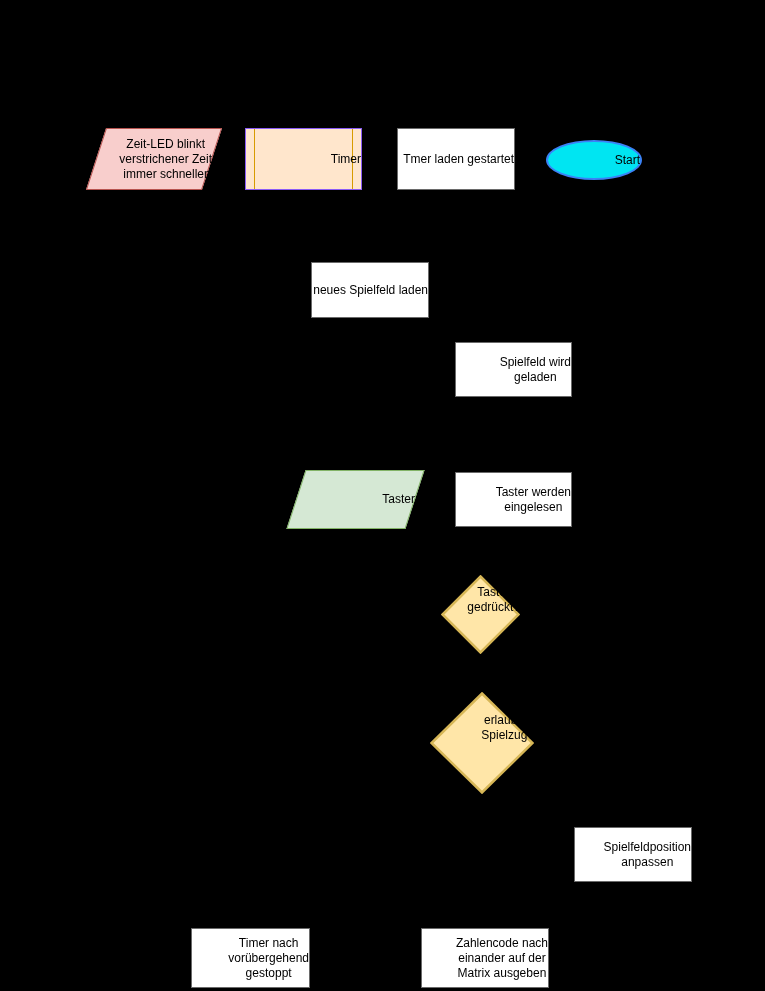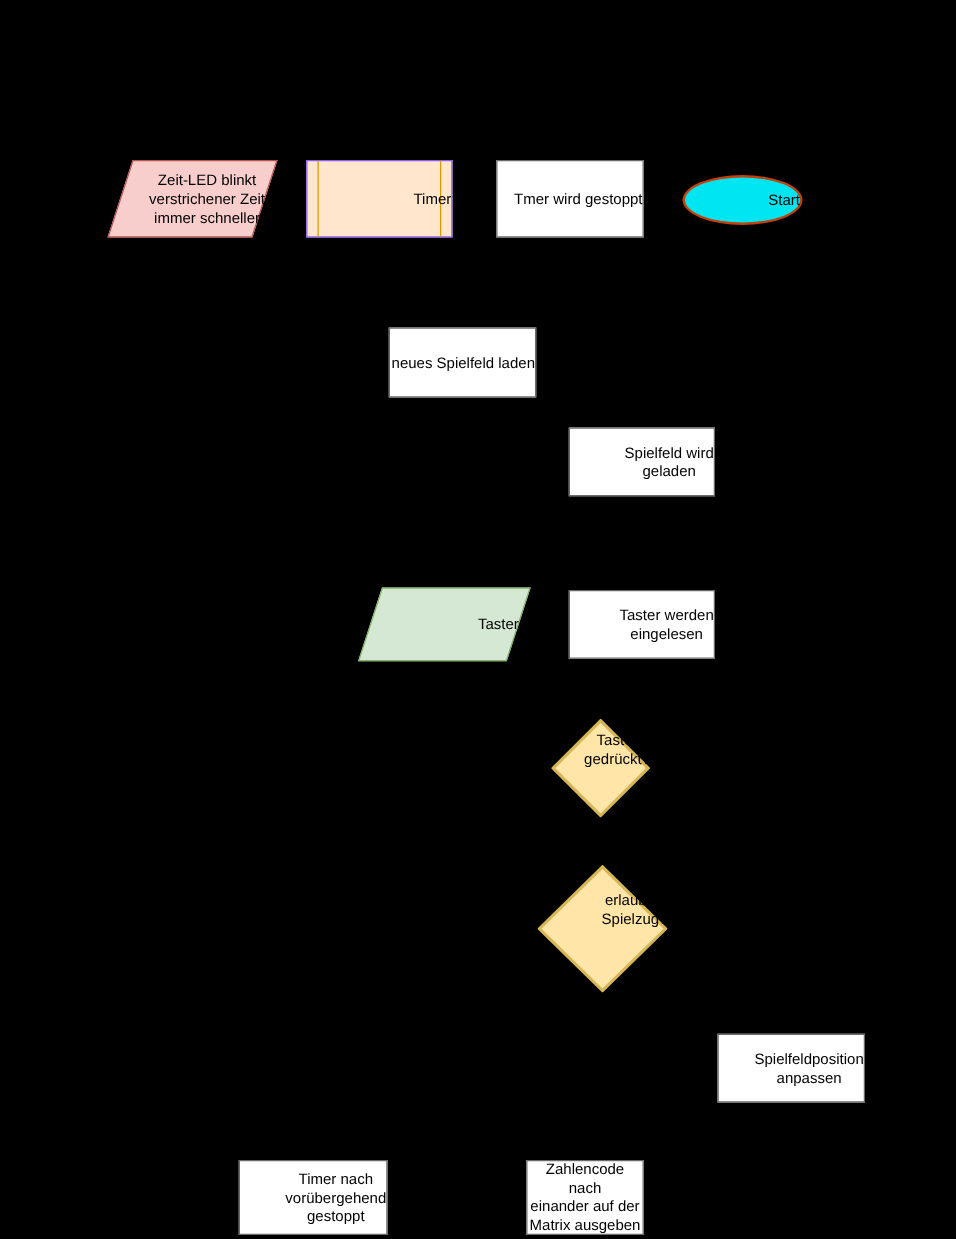--- a/index.html
+++ b/index.html
@@ -71,21 +71,21 @@
   .diamond { background: transparent; border: none; }
   .diamond .shape {
     position: absolute;
     left: 0; top: 0; right: 0; bottom: 0;
   }
   .diamond .shape svg { display: block; width: 100%; height: 100%; }
   .diamond .label { position: relative; z-index: 2; }
   
   .ellipse {
     background: #00e5f2;
-    border: 2px solid #c2410c;
+    border: 2px solid #3b82f6;
     border-radius: 50%;
   }
   
   .cylinder { background: transparent; border: none; }
   .cylinder .shape {
     position: absolute;
     left: 0; top: 0; right: 0; bottom: 0;
   }
   .cylinder .shape svg { display: block; width: 100%; height: 100%; }
   .cylinder .label {
@@ -106,21 +106,21 @@
 immer schneller</span>
   </div>
 
   <div class="node predef" style="left:245px; top:128px; width:117px; height:62px;">
     <span class="bar left"></span>
     <span class="bar right"></span>
     <span class="label">Timer</span>
   </div>
 
   <div class="node rect" style="left:397px; top:128px; width:118px; height:62px;">
-    <span class="label">Tmer wird gestoppt</span>
+    <span class="label">Tmer laden gestartet</span>
   </div>
 
   <div class="node ellipse" style="left:546px; top:140px; width:96px; height:40px;">
     <span class="label">Start</span>
   </div>
 
   <div class="node rect" style="left:311px; top:262px; width:118px; height:56px;">
     <span class="label">neues Spielfeld laden</span>
   </div>
 
@@ -166,19 +166,19 @@
     <span class="label">Spielfeldposition
 anpassen</span>
   </div>
 
   <div class="node rect" style="left:191px; top:928px; width:119px; height:60px;">
     <span class="label">Timer nach
 vorübergehend
 gestoppt</span>
   </div>
 
-  <div class="node rect" style="left:421px; top:928px; width:94px; height:60px;">
+  <div class="node rect" style="left:421px; top:928px; width:128px; height:60px;">
     <span class="label">Zahlencode nach
 einander auf der
 Matrix ausgeben</span>
   </div>
 
 </div>
 
 </body></html>

